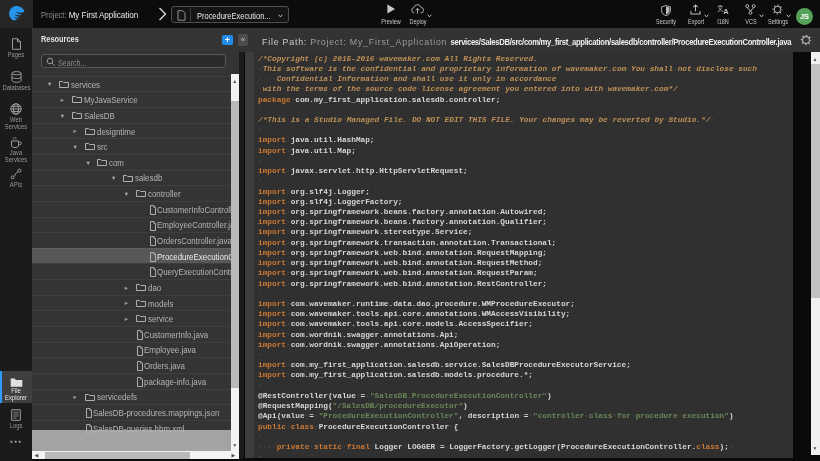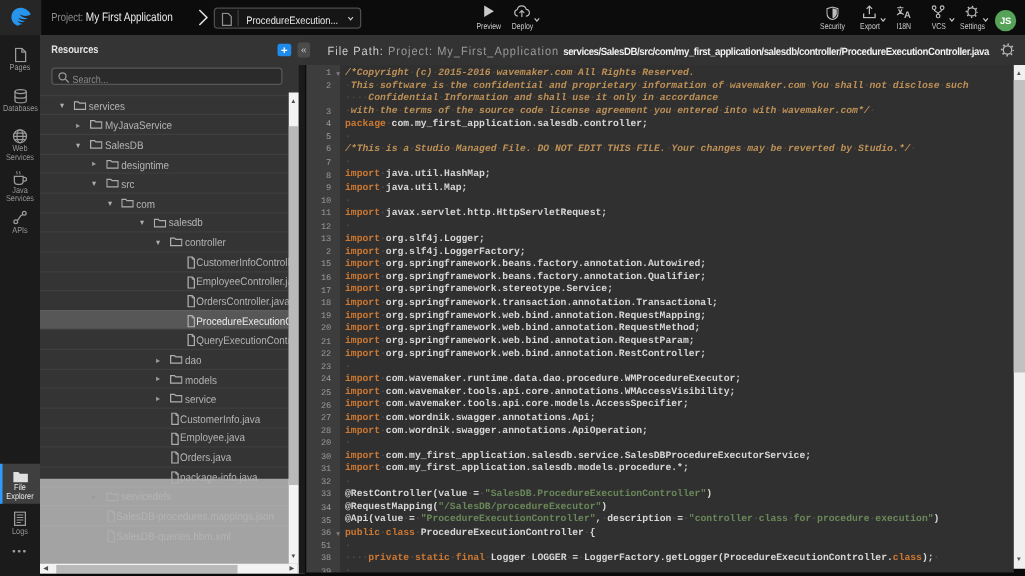--- a/index.html
+++ b/index.html
@@ -16,21 +16,21 @@
 .tbi .lab{position:absolute;left:50%;transform:translateX(-50%) scaleX(0.8);top:14px;white-space:nowrap;color:#c9c9c9;font-size:6.9px}
 #avatar{position:absolute;left:796px;top:8px;width:17px;height:17px;border-radius:50%;background:#55a258;color:#fff;font-size:7.5px;font-weight:bold;text-align:center;line-height:17px}
 #side{position:absolute;left:0;top:28px;width:32px;height:433px;background:#1b1b1b}
 .si{position:absolute;left:0;width:32px;text-align:center;color:#969696;font-size:6.9px}
 .si div{transform:scaleX(0.85);transform-origin:center top;line-height:7.4px}
 .si .ic{display:block;margin:0 auto 1px}
 #fx{position:absolute;left:0;top:343px;width:32px;height:32px;background:#3f3f3f}
 #fx .stripe{position:absolute;left:0;top:0;width:2px;height:32px;background:#2f9bff}
 #fx .t{position:absolute;left:0;top:16px;width:32px;text-align:center;color:#e8e8e8;font-size:6.9px;line-height:7.4px;transform:scaleX(0.85);transform-origin:center top}
 #dots{position:absolute;left:0;top:410px;width:32px;text-align:center;color:#9b9b9b;font-size:5px;letter-spacing:1.2px}
-#res{position:absolute;left:32px;top:28px;width:212px;height:355px;background:#343434}
+#res{position:absolute;left:32px;top:28px;width:212px;height:402px;background:#343434}
 #rhead .t{position:absolute;left:9px;top:6px;font-size:8.8px;font-weight:bold;color:#e2e2e2;transform:scaleX(0.84);transform-origin:left center}
 #plus{position:absolute;left:190px;top:7px;width:11px;height:10px;background:#1f8ceb;border-radius:2px;color:#fff;font-size:9px;line-height:10px;text-align:center;font-weight:bold}
 #search{position:absolute;left:9px;top:26px;width:185px;height:14px;border:1px solid #585858;border-radius:3px;background:#2b2b2b}
 #search .ph{position:absolute;left:16px;top:2.5px;font-size:8.4px;color:#8a8a8a;transform:scaleX(0.85);transform-origin:left center}
 #tree{position:absolute;left:0;top:47.8px;width:198.5px;height:376.5px;overflow:hidden}
 .trow{position:relative;width:198.5px;height:15.65px;border-top:1px solid rgba(255,255,255,0.05);overflow:hidden}
 .trow.sel{background:#575757}
 .arr{position:absolute;top:3.6px;font-size:6.5px;color:#9a9a9a}
 .arr.open{color:#b0b0b0}
 .icon{position:absolute;top:3px;line-height:0}
@@ -50,21 +50,21 @@
 #ehead{position:absolute;left:0;top:0;width:576px;height:24px;background:#333333}
 #ehead .fp{position:absolute;left:18px;top:7.5px;font-size:9.6px;color:#9b9b9b;white-space:nowrap;letter-spacing:0.85px;transform:scaleX(0.92);transform-origin:left center}
 #ehead .fp b{color:#f0f0f0;font-weight:bold;font-size:8.4px;letter-spacing:-0.35px}
 #gear{position:absolute;left:556px;top:6px;line-height:0}
 #gear svg{display:block}
 #coll{position:absolute;left:-6px;top:6px;width:10px;height:12px;background:#4b4b4b;border-radius:2px;color:#c9c9c9;font-size:8px;line-height:12px;text-align:center}
 #gut{position:absolute;left:0.5px;top:24px;width:27.5px;height:406px;background:#3d3d3d;overflow:hidden;padding-top:1.7px}
 .gr{height:10.22px;position:relative}
 .gn{position:absolute;right:7px;top:1.4px;font-size:6.9px;color:#9c9c9c;font-family:"Liberation Mono",monospace}
 .fold{position:absolute;right:0px;top:1px;font-size:6px;color:#808080}
-#code{position:absolute;left:28px;top:24px;width:538.5px;height:406px;background:#303030;overflow:hidden;padding-top:1.7px}
+#code{position:absolute;left:10px;top:24px;width:538.5px;height:406px;background:#303030;overflow:hidden;padding-top:1.7px}
 .cr{height:10.22px;padding-left:4px;font-family:"Liberation Mono",monospace;font-size:7.78px;line-height:10.22px;white-space:pre;font-weight:bold;color:#d6d6d6}
 .cr .k{color:#cc7832}
 .cr .c{color:#bd9057;font-style:italic}
 .cr .s{color:#6a8759}
 .cr .p{color:#d6d6d6}
 .cr i.d{font-style:normal;color:rgba(255,255,255,0.15)}
 .cr .c i.d{font-style:italic;color:rgba(205,160,100,0.22)}
 #edsb{position:absolute;left:566.5px;top:24px;width:9px;height:403px;background:#f0f0f0}
 #edsb .th{position:absolute;left:0px;top:11.5px;width:9px;height:234px;background:#c1c1c1}
 #edsb .a{position:absolute;left:0;width:9px;height:10px;color:#555;font-size:5px;text-align:center;line-height:10px}

